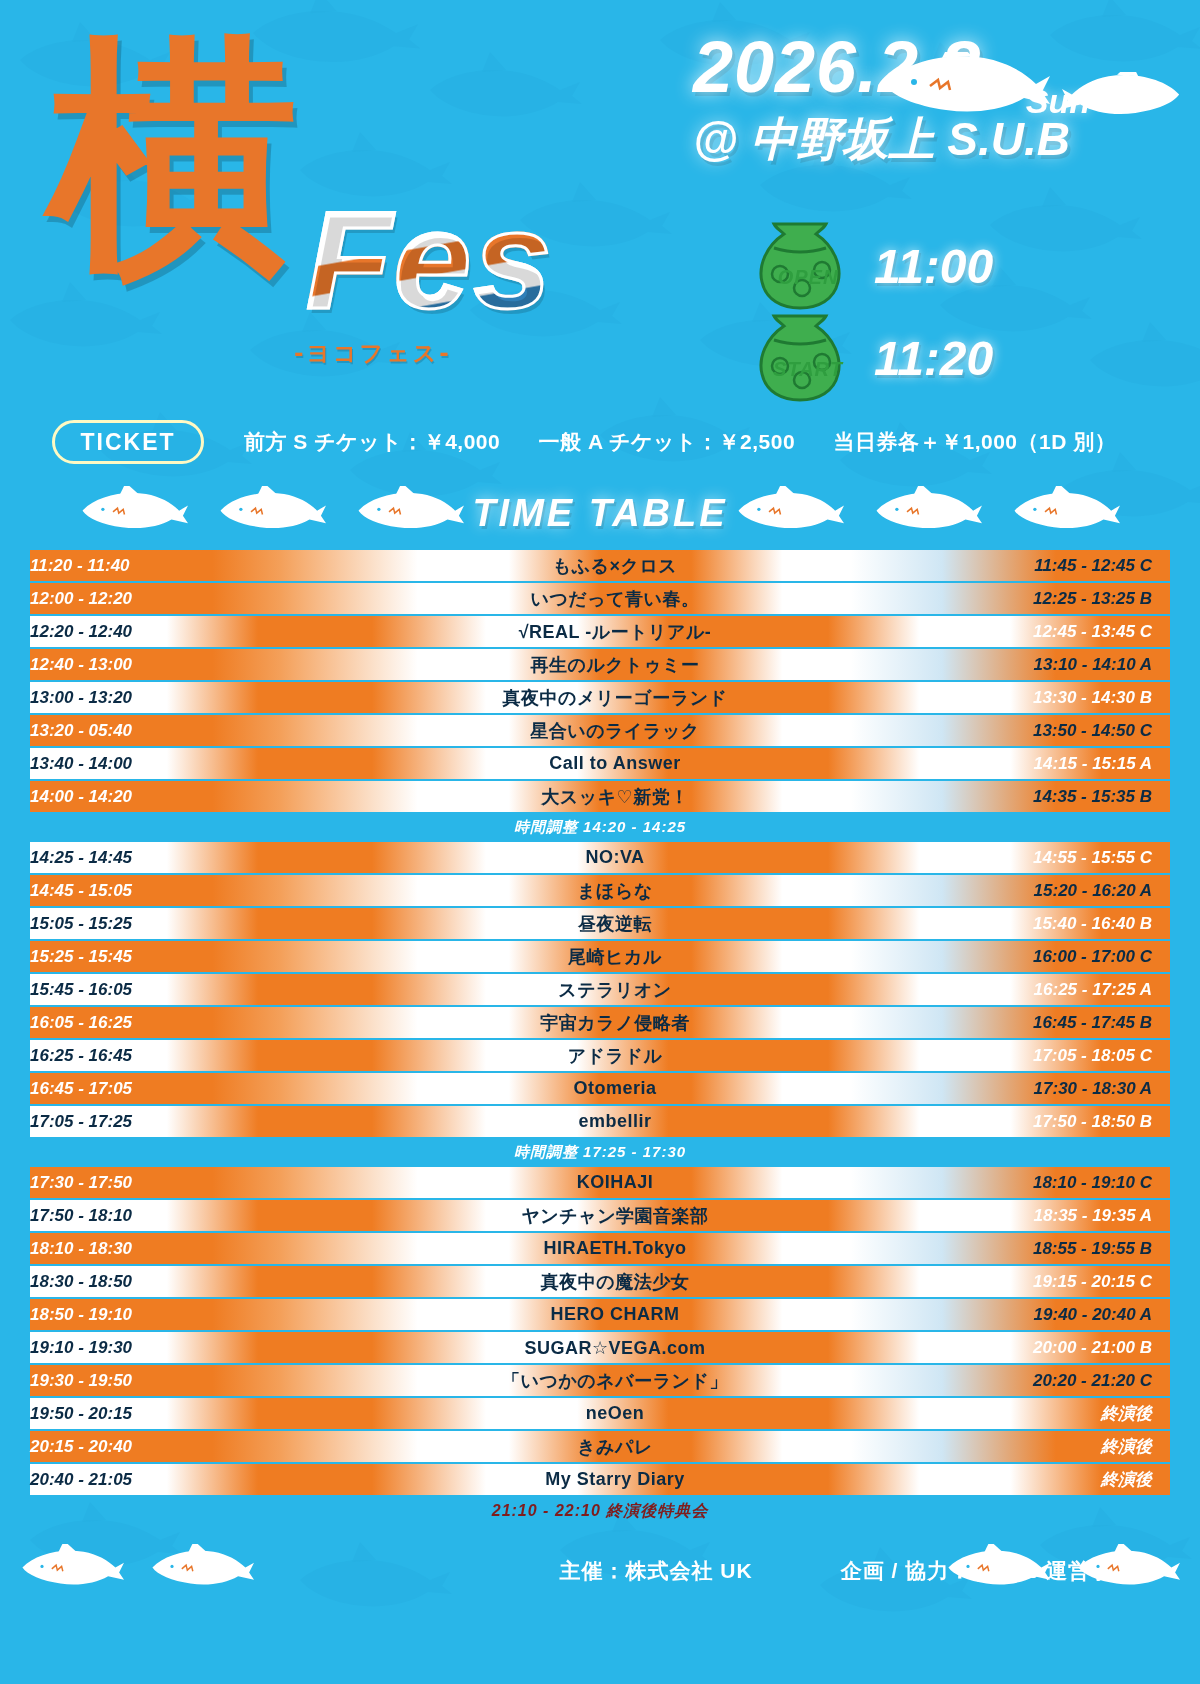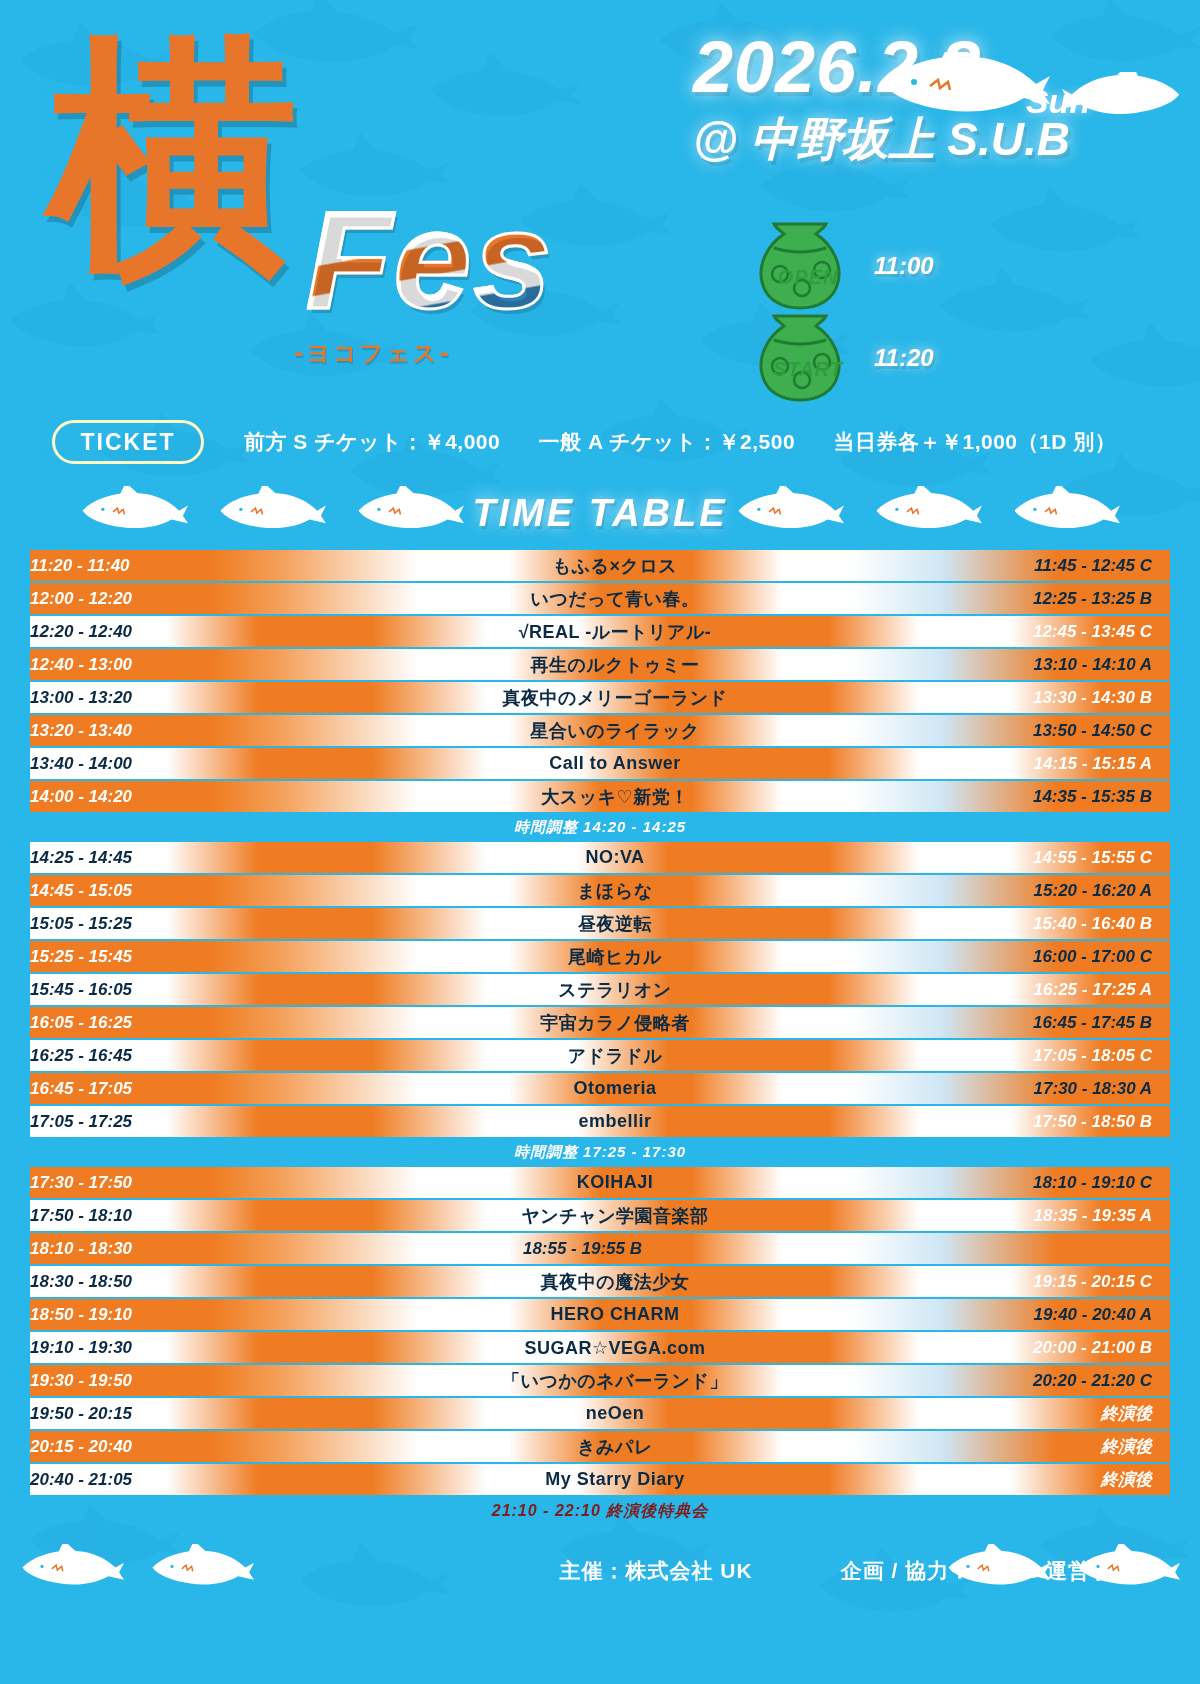--- a/index.html
+++ b/index.html
@@ -92,21 +92,21 @@
   .pouch { position: relative; width: 100px; height: 88px; flex: 0 0 100px; }
   .pouch svg { width: 100%; height: 100%; }
   .pouch-label {
     position: absolute; left: 16px; right: 0; top: 44px;
     text-align: center;
     font-size: 20px; font-weight: 700; font-style: italic;
     color: #2f9e3f;
     letter-spacing: 1px;
   }
   .time-val {
-    font-size: 24px; font-weight: 700; font-style: italic; color: #fff;
+    font-size: 48px; font-weight: 700; font-style: italic; color: #fff;
     margin-left: 24px;
     text-shadow: 0 0 12px rgba(255,255,255,0.8), 2px 3px 0 rgba(0,0,0,0.12);
   }
 
   
   .ticket-row {
     position: relative;
     margin: 4px 0 0 0;
     display: flex; align-items: center;
     padding-left: 52px;
@@ -384,21 +384,21 @@
         <div class="cell c-tokuten dark">13:10 - 14:10  A</div>
       </div>
     <div class="row alt">
         <div class="bar"></div>
         <div class="cell c-live dark">13:00 - 13:20</div>
         <div class="cell c-name">真夜中のメリーゴーランド</div>
         <div class="cell c-tokuten">13:30 - 14:30  B</div>
       </div>
     <div class="row">
         <div class="bar"></div>
-        <div class="cell c-live">13:20 - 13:40</div>
+        <div class="cell c-live">13:20 - 05:40</div>
         <div class="cell c-name">星合いのライラック</div>
         <div class="cell c-tokuten dark">13:50 - 14:50  C</div>
       </div>
     <div class="row alt">
         <div class="bar"></div>
         <div class="cell c-live dark">13:40 - 14:00</div>
         <div class="cell c-name">Call to Answer</div>
         <div class="cell c-tokuten">14:15 - 15:15  A</div>
       </div>
     <div class="row">
@@ -475,20 +475,21 @@
       </div>
     <div class="row alt">
         <div class="bar"></div>
         <div class="cell c-live dark">17:50 - 18:10</div>
         <div class="cell c-name">ヤンチャン学園音楽部</div>
         <div class="cell c-tokuten">18:35 - 19:35  A</div>
       </div>
     <div class="row">
         <div class="bar"></div>
         <div class="cell c-live">18:10 - 18:30</div>
+        <div class="cell c-name">HIRAETH.Tokyo</div>
         <div class="cell c-tokuten dark">18:55 - 19:55  B</div>
       </div>
     <div class="row alt">
         <div class="bar"></div>
         <div class="cell c-live dark">18:30 - 18:50</div>
         <div class="cell c-name">真夜中の魔法少女</div>
         <div class="cell c-tokuten">19:15 - 20:15  C</div>
       </div>
     <div class="row">
         <div class="bar"></div>

